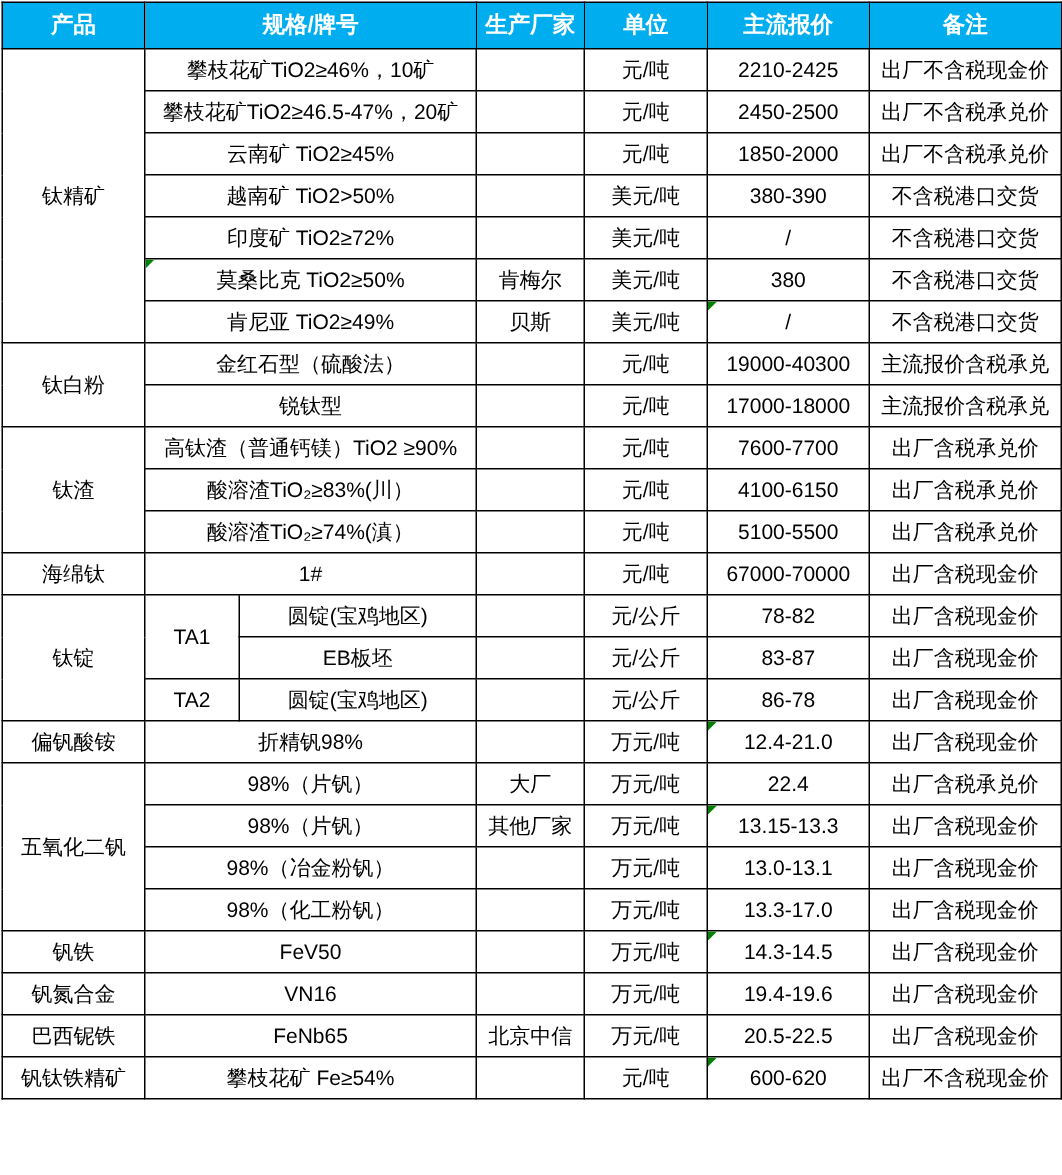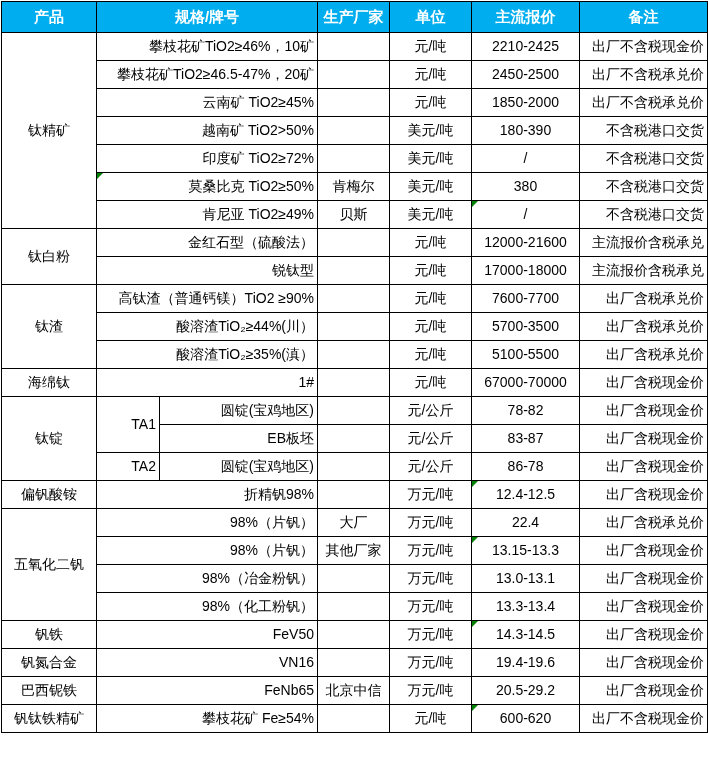--- a/index.html
+++ b/index.html
@@ -37,21 +37,21 @@
   }
   .price-table thead th {
     background: var(--accent, #00AEEF);
     color: #ffffff;
     font-weight: bold;
     font-size: 15px;
     height: 30px;
     text-align: center;
   }
   .ac { text-align: center; }
-  .al { text-align: right; }
+  .al { text-align: center; }
   td.product { font-size: 14px; }
   
   td.flag::before {
     content: "";
     position: absolute;
     top: 0;
     left: 0;
     width: 0;
     height: 0;
     border-top: 6px solid var(--flag, #008000);
@@ -102,21 +102,21 @@
           <td class="al" colspan="2">云南矿 TiO2≥45%</td>
           <td class="ac"></td>
           <td class="ac">元/吨</td>
           <td class="ac">1850-2000</td>
           <td class="al">出厂不含税承兑价</td>
         </tr>
         <tr>
           <td class="al" colspan="2">越南矿 TiO2&gt;50%</td>
           <td class="ac"></td>
           <td class="ac">美元/吨</td>
-          <td class="ac">180-390</td>
+          <td class="ac">380-390</td>
           <td class="al">不含税港口交货</td>
         </tr>
         <tr>
           <td class="al" colspan="2">印度矿 TiO2≥72%</td>
           <td class="ac"></td>
           <td class="ac">美元/吨</td>
           <td class="ac">/</td>
           <td class="al">不含税港口交货</td>
         </tr>
         <tr>
@@ -131,47 +131,47 @@
           <td class="ac">贝斯</td>
           <td class="ac">美元/吨</td>
           <td class="ac flag">/</td>
           <td class="al">不含税港口交货</td>
         </tr>
         <tr>
           <td class="ac product" rowspan="2">钛白粉</td>
           <td class="al" colspan="2">金红石型（硫酸法）</td>
           <td class="ac"></td>
           <td class="ac">元/吨</td>
-          <td class="ac">12000-21600</td>
+          <td class="ac">19000-40300</td>
           <td class="al">主流报价含税承兑</td>
         </tr>
         <tr>
           <td class="al" colspan="2">锐钛型</td>
           <td class="ac"></td>
           <td class="ac">元/吨</td>
           <td class="ac">17000-18000</td>
           <td class="al">主流报价含税承兑</td>
         </tr>
         <tr>
           <td class="ac product" rowspan="3">钛渣</td>
           <td class="al" colspan="2">高钛渣（普通钙镁）TiO2 ≥90%</td>
           <td class="ac"></td>
           <td class="ac">元/吨</td>
           <td class="ac">7600-7700</td>
           <td class="al">出厂含税承兑价</td>
         </tr>
         <tr>
-          <td class="al" colspan="2">酸溶渣TiO₂≥44%(川）</td>
-          <td class="ac"></td>
-          <td class="ac">元/吨</td>
-          <td class="ac">5700-3500</td>
-          <td class="al">出厂含税承兑价</td>
-        </tr>
-        <tr>
-          <td class="al" colspan="2">酸溶渣TiO₂≥35%(滇）</td>
+          <td class="al" colspan="2">酸溶渣TiO₂≥83%(川）</td>
+          <td class="ac"></td>
+          <td class="ac">元/吨</td>
+          <td class="ac">4100-6150</td>
+          <td class="al">出厂含税承兑价</td>
+        </tr>
+        <tr>
+          <td class="al" colspan="2">酸溶渣TiO₂≥74%(滇）</td>
           <td class="ac"></td>
           <td class="ac">元/吨</td>
           <td class="ac">5100-5500</td>
           <td class="al">出厂含税承兑价</td>
         </tr>
         <tr>
           <td class="ac product" rowspan="1">海绵钛</td>
           <td class="al" colspan="2">1#</td>
           <td class="ac"></td>
           <td class="ac">元/吨</td>
@@ -200,21 +200,21 @@
           <td class="ac"></td>
           <td class="ac">元/公斤</td>
           <td class="ac">86-78</td>
           <td class="al">出厂含税现金价</td>
         </tr>
         <tr>
           <td class="ac product" rowspan="1">偏钒酸铵</td>
           <td class="al" colspan="2">折精钒98%</td>
           <td class="ac"></td>
           <td class="ac">万元/吨</td>
-          <td class="ac flag">12.4-12.5</td>
+          <td class="ac flag">12.4-21.0</td>
           <td class="al">出厂含税现金价</td>
         </tr>
         <tr>
           <td class="ac product" rowspan="4">五氧化二钒</td>
           <td class="al" colspan="2">98%（片钒）</td>
           <td class="ac">大厂</td>
           <td class="ac">万元/吨</td>
           <td class="ac">22.4</td>
           <td class="al">出厂含税承兑价</td>
         </tr>
@@ -229,21 +229,21 @@
           <td class="al" colspan="2">98%（冶金粉钒）</td>
           <td class="ac"></td>
           <td class="ac">万元/吨</td>
           <td class="ac">13.0-13.1</td>
           <td class="al">出厂含税现金价</td>
         </tr>
         <tr>
           <td class="al" colspan="2">98%（化工粉钒）</td>
           <td class="ac"></td>
           <td class="ac">万元/吨</td>
-          <td class="ac">13.3-13.4</td>
+          <td class="ac">13.3-17.0</td>
           <td class="al">出厂含税现金价</td>
         </tr>
         <tr>
           <td class="ac product" rowspan="1">钒铁</td>
           <td class="al" colspan="2">FeV50</td>
           <td class="ac"></td>
           <td class="ac">万元/吨</td>
           <td class="ac flag">14.3-14.5</td>
           <td class="al">出厂含税现金价</td>
         </tr>
@@ -253,21 +253,21 @@
           <td class="ac"></td>
           <td class="ac">万元/吨</td>
           <td class="ac">19.4-19.6</td>
           <td class="al">出厂含税现金价</td>
         </tr>
         <tr>
           <td class="ac product" rowspan="1">巴西铌铁</td>
           <td class="al" colspan="2">FeNb65</td>
           <td class="ac">北京中信</td>
           <td class="ac">万元/吨</td>
-          <td class="ac">20.5-29.2</td>
+          <td class="ac">20.5-22.5</td>
           <td class="al">出厂含税现金价</td>
         </tr>
         <tr>
           <td class="ac product" rowspan="1">钒钛铁精矿</td>
           <td class="al" colspan="2">攀枝花矿 Fe≥54%</td>
           <td class="ac"></td>
           <td class="ac">元/吨</td>
           <td class="ac flag">600-620</td>
           <td class="al">出厂不含税现金价</td>
         </tr>

